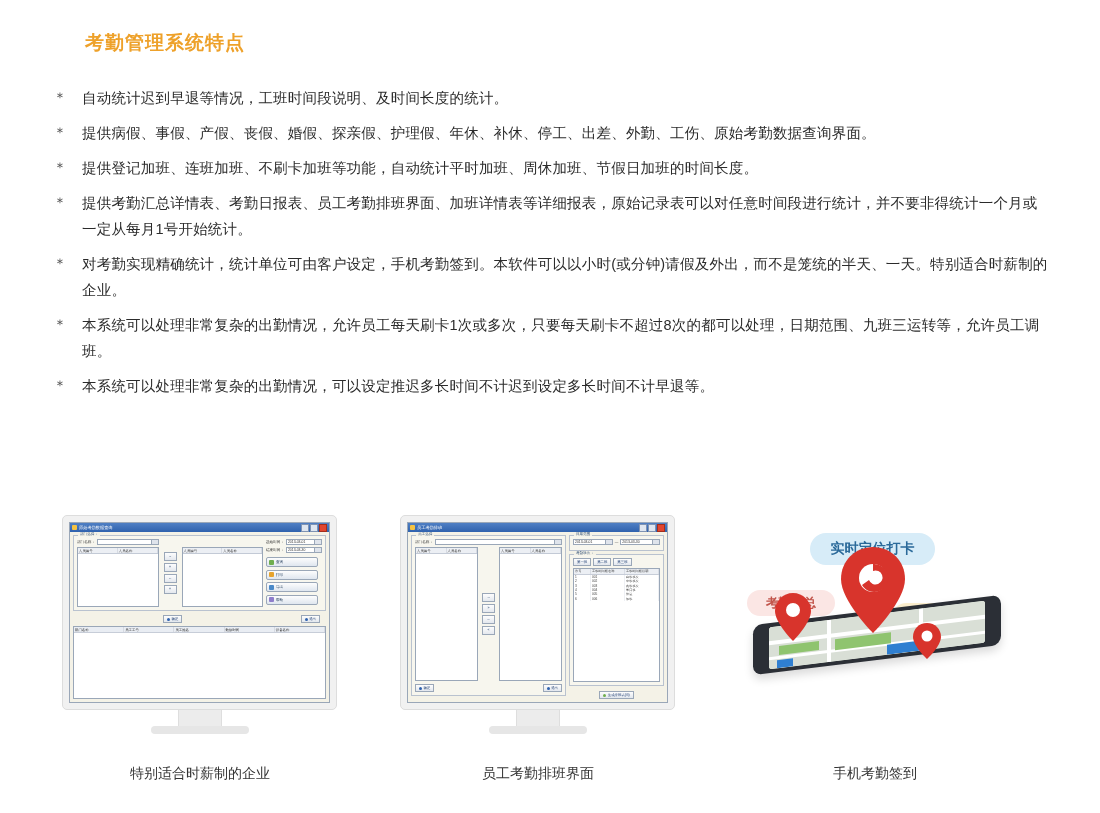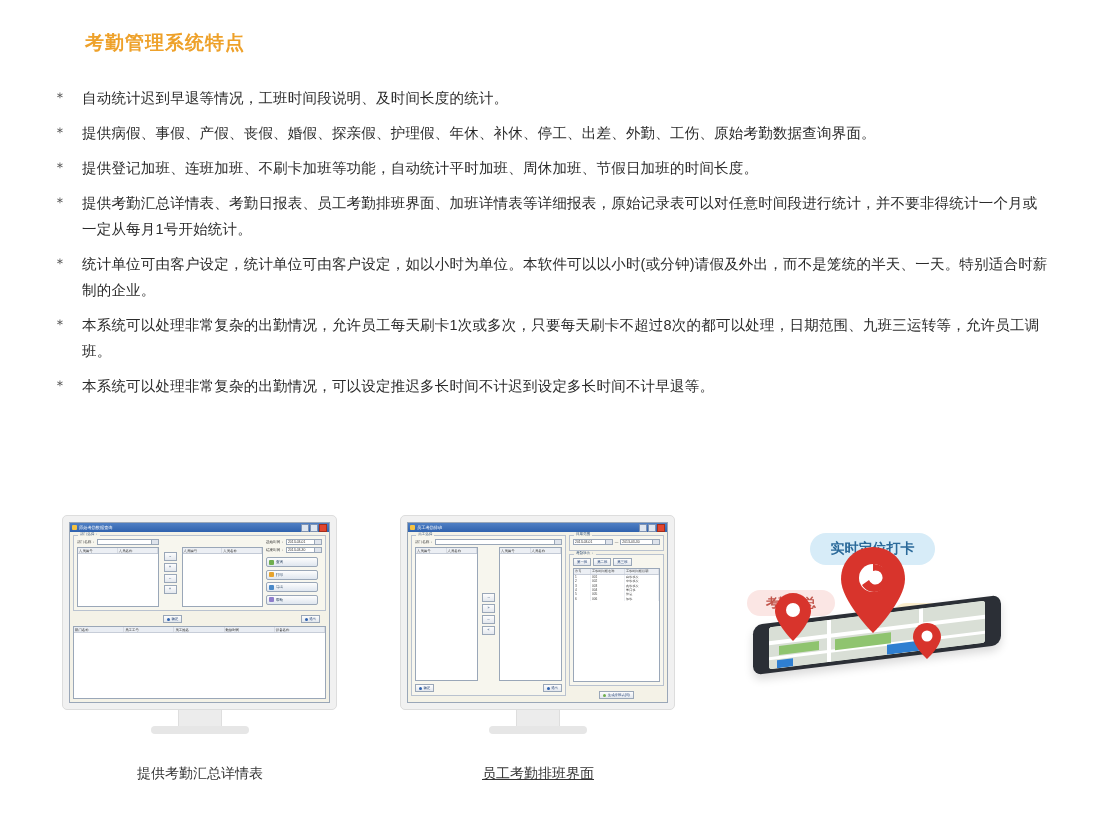--- a/index.html
+++ b/index.html
@@ -313,21 +313,21 @@
     <div class="bullet-row">
       <div class="bullet-mark">＊</div>
       <div class="bullet-text">提供登记加班、连班加班、不刷卡加班等功能，自动统计平时加班、周休加班、节假日加班的时间长度。</div>
     </div>
     <div class="bullet-row">
       <div class="bullet-mark">＊</div>
       <div class="bullet-text">提供考勤汇总详情表、考勤日报表、员工考勤排班界面、加班详情表等详细报表，原始记录表可以对任意时间段进行统计，并不要非得统计一个月或一定从每月1号开始统计。</div>
     </div>
     <div class="bullet-row">
       <div class="bullet-mark">＊</div>
-      <div class="bullet-text">统计单位可由客户设定，统计单位可由客户设定，如以小时为单位。本软件可以以小时(或分钟)请假及外出，而不是笼统的半天、一天。特别适合时薪制的企业。</div>
+      <div class="bullet-text">对考勤实现精确统计，统计单位可由客户设定，手机考勤签到。本软件可以以小时(或分钟)请假及外出，而不是笼统的半天、一天。特别适合时薪制的企业。</div>
     </div>
     <div class="bullet-row">
       <div class="bullet-mark">＊</div>
       <div class="bullet-text">本系统可以处理非常复杂的出勤情况，允许员工每天刷卡1次或多次，只要每天刷卡不超过8次的都可以处理，日期范围、九班三运转等，允许员工调班。</div>
     </div>
     <div class="bullet-row">
       <div class="bullet-mark">＊</div>
       <div class="bullet-text">本系统可以处理非常复杂的出勤情况，可以设定推迟多长时间不计迟到设定多长时间不计早退等。</div>
     </div>
   </div>
@@ -427,21 +427,21 @@
               <div>数据时间</div>
               <div>设备名称</div>
             </div>
           </div>
         </div>
       </div>
     </div>
     <div class="stand-neck"></div>
     <div class="stand-base"></div>
   </div>
-  <div class="caption" style="left:60px; top:765px;">提供考勤汇总详情表</div>
+  <div class="caption" style="left:60px; top:765px;">特别适合时薪制的企业</div>
 
   <div class="monitor" style="left:400px; top:515px;">
     <div class="screen-bezel">
       <div class="win">
         <div class="win-title">
           <span class="t-ico"></span>
           <span class="t-text">员工考勤排班</span>
           <span class="win-btns">
             <span></span>
             <span></span>
@@ -549,21 +549,21 @@
               </span>
             </div>
           </div>
 
         </div>
       </div>
     </div>
     <div class="stand-neck"></div>
     <div class="stand-base"></div>
   </div>
-  <div class="caption" style="left:398px; top:765px;text-decoration:underline;">员工考勤排班界面</div>
+  <div class="caption" style="left:398px; top:765px;">员工考勤排班界面</div>
 
   <div class="phone-illu">
 
     <div class="bubble blue" style="left:65px; top:8px; width:125px; height:32px;">实时定位打卡</div>
 
     <div class="bubble pink" style="left:2px; top:65px; width:88px; height:26px;">考勤汇总</div>
 
     <div class="bubble yellow" style="left:148px; top:78px; width:84px; height:26px;">极速打卡</div>
 
     <div class="phone-body">
@@ -589,14 +589,15 @@
       <g>
         <path d="M48 68 C38 68 30 76 30 86 C30 98 48 116 48 116 C48 116 66 98 66 86 C66 76 58 68 48 68 Z" fill="#d8342c"></path>
         <circle cx="48" cy="85" r="7" fill="#ffffff"></circle>
       </g>
       <g>
         <path d="M182 98 C174 98 168 104 168 112 C168 121 182 134 182 134 C182 134 196 121 196 112 C196 104 190 98 182 98 Z" fill="#d8342c"></path>
         <circle cx="182" cy="111" r="5.5" fill="#ffffff"></circle>
       </g>
     </svg>
   </div>
+  <div class="caption caption-phone">手机考勤签到</div>
 
 </div>
 
 </body></html>

